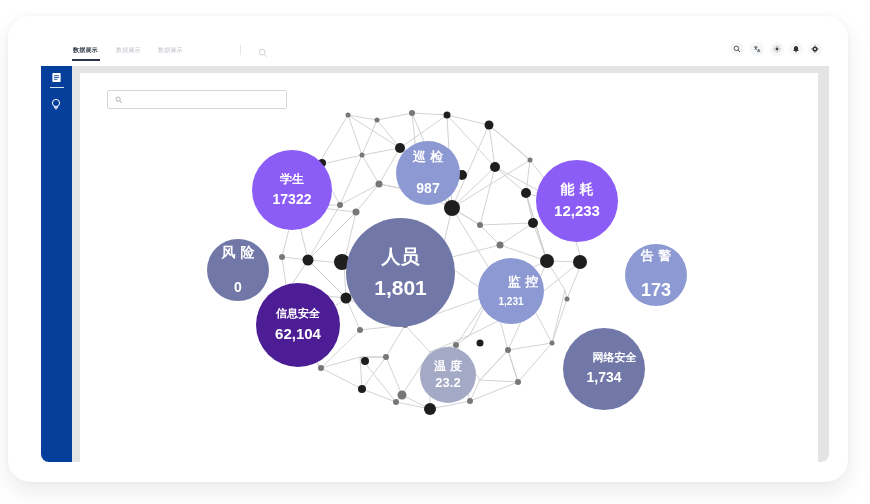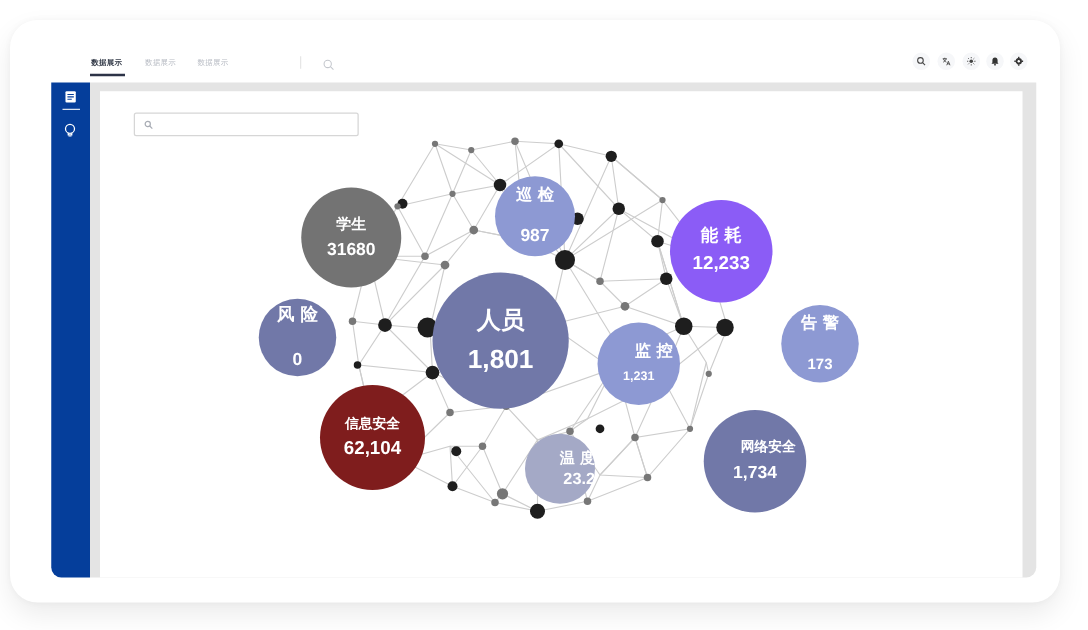--- a/index.html
+++ b/index.html
@@ -203,23 +203,23 @@
     <circle cx="396" cy="402" r="3"></circle>
     <circle cx="470" cy="401" r="3"></circle>
     <circle cx="297" cy="335" r="3"></circle>
     <circle cx="321" cy="368" r="3"></circle>
     <circle cx="360" cy="330" r="3"></circle>
     <circle cx="440" cy="260" r="3"></circle>
     <circle cx="516" cy="318" r="2.5"></circle>
   </g>
 </svg>
 
-<div class="bubble" style="left:241px;top:150px;width:80px;height:80px;background:#737373;text-align:right;">
+<div class="bubble" style="left:252px;top:150px;width:80px;height:80px;background:#8b5cf6;text-align:right;">
   <span class="lbl" style="font-size:12px;">学生</span>
-  <span class="val" style="font-size:14px;">31680</span>
+  <span class="val" style="font-size:14px;">17322</span>
 </div>
 <div class="bubble" style="left:396px;top:141px;width:64px;height:64px;background:#8d99d3;">
   <span class="lbl" style="font-size:13px;">巡 检</span>
   <span class="val" style="font-size:14px;margin-top:17px;">987</span>
 </div>
 <div class="bubble" style="left:536px;top:160px;width:82px;height:82px;background:#8b5cf6;">
   <span class="lbl" style="font-size:14px;">能 耗</span>
   <span class="val" style="font-size:15px;">12,233</span>
 </div>
 <div class="bubble" style="left:207px;top:239px;width:62px;height:62px;background:#7178a8;gap:16px;">
@@ -229,26 +229,26 @@
 <div class="bubble" style="left:346px;top:218px;width:109px;height:109px;background:#7178a8;">
   <span class="lbl" style="font-size:19px;">人员</span>
   <span class="val" style="font-size:21px;margin-top:10px;">1,801</span>
 </div>
 <div class="bubble" style="left:478px;top:258px;width:66px;height:66px;background:#8d99d3;">
   <span class="lbl" style="font-size:13px;margin-left:24px;">监 控</span>
   <span class="val" style="font-size:10px;margin-top:6px;">1,231</span>
 </div>
 <div class="bubble" style="left:625px;top:244px;width:62px;height:62px;background:#8d99d3;">
   <span class="lbl" style="font-size:13px;">告 警</span>
-  <span class="val" style="font-size:12px;margin-top:18px;">173</span>
-</div>
-<div class="bubble" style="left:256px;top:308px;width:84px;height:84px;background:#7f1d1d;">
+  <span class="val" style="font-size:18px;margin-top:18px;">173</span>
+</div>
+<div class="bubble" style="left:256px;top:283px;width:84px;height:84px;background:#4c1d95;">
   <span class="lbl" style="font-size:11px;">信息安全</span>
   <span class="val" style="font-size:15px;">62,104</span>
 </div>
-<div class="bubble" style="left:420px;top:347px;width:56px;height:56px;background:#a4a9c6;align-items:flex-end;">
+<div class="bubble" style="left:420px;top:347px;width:56px;height:56px;background:#a4a9c6;">
   <span class="lbl" style="font-size:12px;">温 度</span>
   <span class="val" style="font-size:13px;margin-top:3px;">23.2</span>
 </div>
 <div class="bubble" style="left:563px;top:328px;width:82px;height:82px;background:#7178a8;">
   <span class="lbl" style="font-size:11px;margin-left:21px;">网络安全</span>
   <span class="val" style="font-size:14px;">1,734</span>
 </div>
 
 </body></html>

